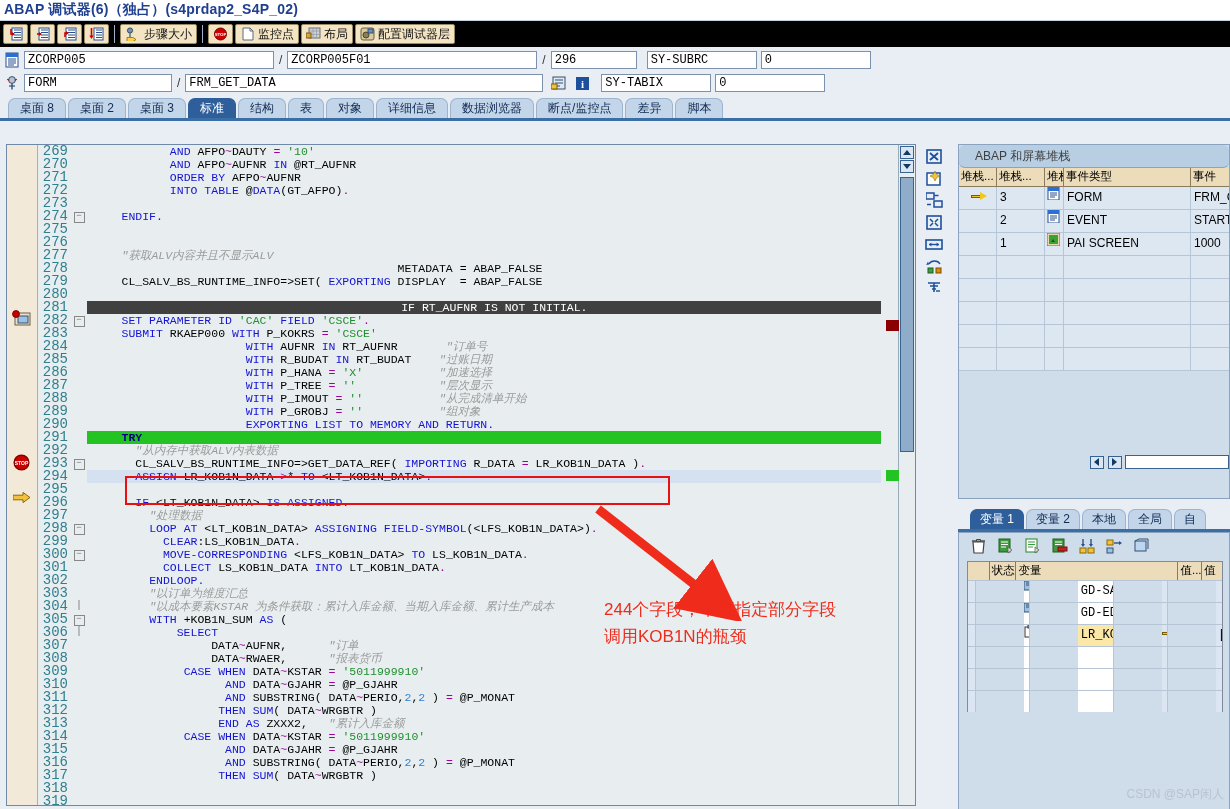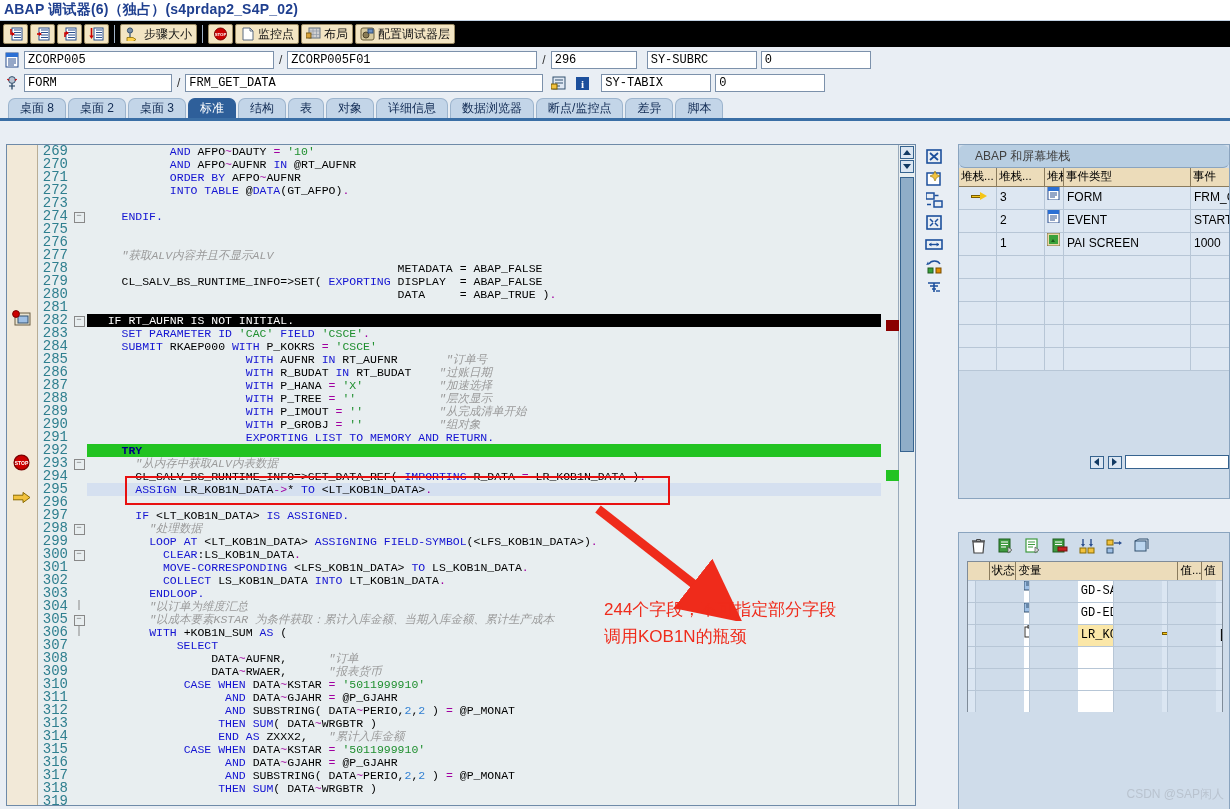--- a/index.html
+++ b/index.html
@@ -56,21 +56,21 @@
             font-family:"Liberation Mono",monospace;font-size:14px;color:#2f7f8f;}
   .foldcol{position:absolute;left:64px;top:0;width:16px;height:100%;}
   .codearea{position:absolute;left:80px;top:0;right:34px;height:100%;overflow:hidden;}
   .cl{height:13px;line-height:13px;font-family:"Liberation Mono",monospace;font-size:11.5px;
       color:#000;white-space:pre;}
   .kw{color:#1414d2;}
   .lit{color:#1f8f2f;}
   .cmt{color:#9a9a9a;font-style:italic;}
   .pnc{color:#a000a0;}
   .num{color:#2f7fd2;}
-  .cl.hl-red{background:#000000;color:#fff;}
+  .cl.hl-red{background:#404040;color:#fff;text-align:center;}
   .cl.hl-red .kw,.cl.hl-red .lit,.cl.hl-red .pnc{color:#fff;}
   .cl.hl-green{background:#22c322;color:#000;}
   .cl.hl-green .kw{color:#000080;font-weight:bold;}
   .cl.hl-blue{background:#d5e0f0;}
 
   
   .cvsb{position:absolute;right:0;top:0;width:16px;height:100%;background:#e8eef0;border-left:1px solid #9ab;}
   .sbtn{width:14px;height:13px;background:#dbe6f2;border:1px solid #36638f;margin:1px;box-sizing:border-box;
         display:flex;align-items:center;justify-content:center;}
   .tri-u{width:0;height:0;border-left:4px solid transparent;border-right:4px solid transparent;border-bottom:5px solid #123a63;}
@@ -429,21 +429,20 @@
           <div class="cl">            <span class="kw">AND</span> AFPO<span class="pnc">~</span>AUFNR <span class="kw">IN</span> @RT_AUFNR</div>
           <div class="cl">            <span class="kw">ORDER BY</span> AFPO<span class="pnc">~</span>AUFNR</div>
           <div class="cl">            <span class="kw">INTO TABLE</span> @<span class="kw">DATA</span>(GT_AFPO)<span class="pnc">.</span></div>
           <div class="cl">&nbsp;</div>
           <div class="cl">     <span class="kw">ENDIF.</span></div>
           <div class="cl">&nbsp;</div>
           <div class="cl">&nbsp;</div>
           <div class="cl">     <span class="cmt">"获取ALV内容并且不显示ALV</span></div>
           <div class="cl">                                             METADATA = ABAP_FALSE</div>
           <div class="cl">     CL_SALV_BS_RUNTIME_INFO=&gt;SET( <span class="kw">EXPORTING</span> DISPLAY  = ABAP_FALSE</div>
-          <div class="cl">                                             DATA     = ABAP_TRUE )<span class="pnc">.</span></div>
           <div class="cl">&nbsp;</div>
           <div class="cl hl-red">   <span class="kw">IF</span> RT_AUFNR <span class="kw">IS NOT INITIAL.</span></div>
           <div class="cl">     <span class="kw">SET PARAMETER ID</span> <span class="lit">'CAC'</span> <span class="kw">FIELD</span> <span class="lit">'CSCE'</span><span class="pnc">.</span></div>
           <div class="cl">     <span class="kw">SUBMIT</span> RKAEP000 <span class="kw">WITH</span> P_KOKRS <span class="pnc">=</span> <span class="lit">'CSCE'</span></div>
           <div class="cl">                       <span class="kw">WITH</span> AUFNR <span class="kw">IN</span> RT_AUFNR       <span class="cmt">"订单号</span></div>
           <div class="cl">                       <span class="kw">WITH</span> R_BUDAT <span class="kw">IN</span> RT_BUDAT    <span class="cmt">"过账日期</span></div>
           <div class="cl">                       <span class="kw">WITH</span> P_HANA <span class="pnc">=</span> <span class="lit">'X'</span>           <span class="cmt">"加速选择</span></div>
           <div class="cl">                       <span class="kw">WITH</span> P_TREE <span class="pnc">=</span> <span class="lit">''</span>            <span class="cmt">"层次显示</span></div>
           <div class="cl">                       <span class="kw">WITH</span> P_IMOUT <span class="pnc">=</span> <span class="lit">''</span>           <span class="cmt">"从完成清单开始</span></div>
           <div class="cl">                       <span class="kw">WITH</span> P_GROBJ <span class="pnc">=</span> <span class="lit">''</span>           <span class="cmt">"组对象</span></div>
@@ -630,20 +629,27 @@
             <span class="tri-l"></span>
           </div>
         <div class="sbtn">
             <span class="tri-r"></span>
           </div>
         <div class="hthumb" style="width:105px"></div>
       </div>
     </div>
 
     <div class="vpanel">
+      <div class="vtabs">
+        <div class="vtab sel">变量 1</div>
+        <div class="vtab">变量 2</div>
+        <div class="vtab">本地</div>
+        <div class="vtab">全局</div>
+        <div class="vtab">自</div>
+      </div>
       <div class="vbody">
         <div class="vtools">
           <span class="vt">
             <svg width="15" height="16" viewBox="0 0 15 16">
                 <path d="M2 4h11l-1 11H3z" fill="#fff" stroke="#444" stroke-width="1.2"></path>
                 <path d="M1 3h13" stroke="#444" stroke-width="1.4"></path>
                 <path d="M5.5 1.5h4v1.5h-4z" fill="#fff" stroke="#444"></path>
               </svg>
           </span>
           <span class="vt">

